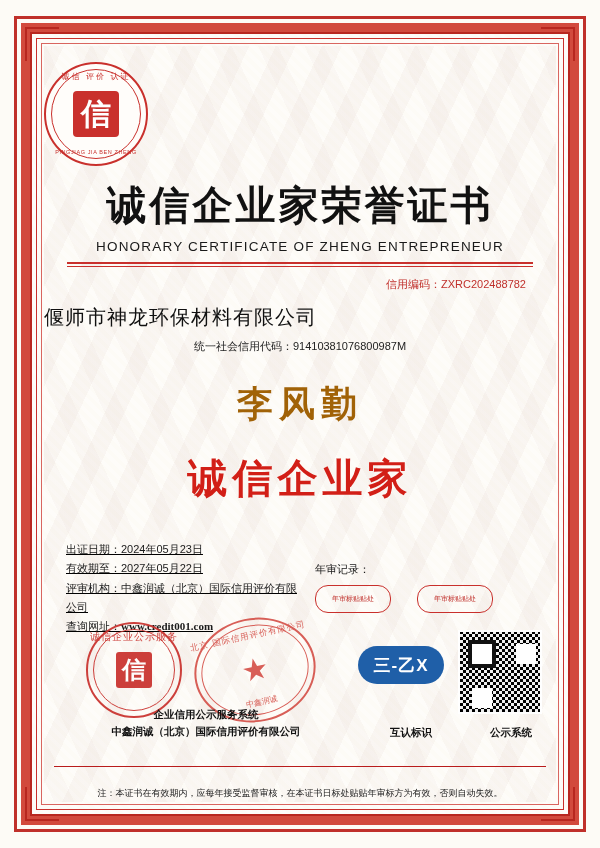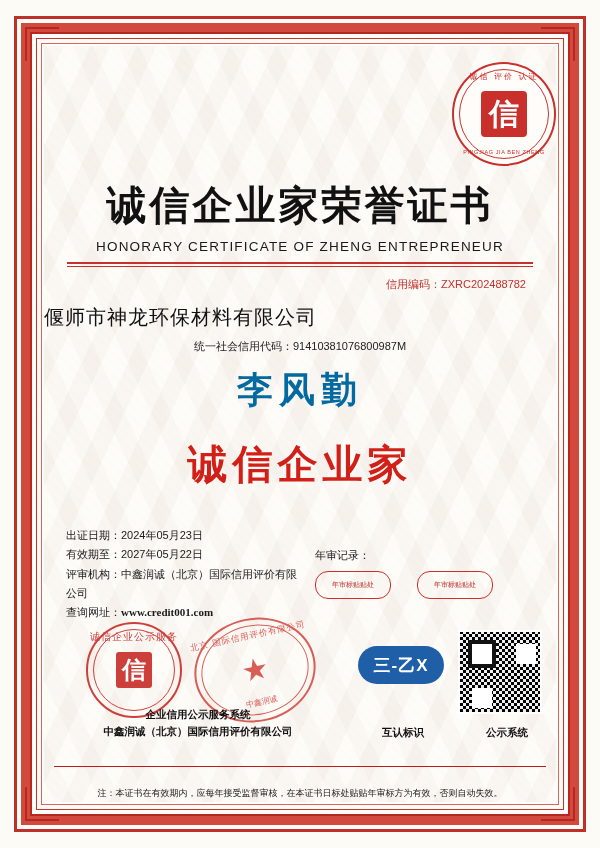--- a/index.html
+++ b/index.html
@@ -101,21 +101,21 @@
   .content {
     position: absolute;
     left: 44px; top: 46px; right: 44px; bottom: 46px;
     overflow: hidden;
   }
 
   
   .emblem-wrap {
     margin-top: 16px;
     display: flex;
-    justify-content: flex-end;
+    justify-content: flex-start;
   }
   .emblem {
     position: relative;
     width: 104px;
     height: 104px;
     border-radius: 50%;
     border: 2.5px solid #c9302c;
     box-sizing: border-box;
     background: #fffdfa;
   }
@@ -216,26 +216,26 @@
   }
   .uscc {
     margin-top: 8px;
     text-align: center;
     font-size: 11px;
     color: #222;
     font-family: "Liberation Sans", sans-serif;
   }
 
   .person {
-    margin-top: 12px;
+    margin-top: 26px;
     text-align: center;
     font-size: 36px;
     font-weight: bold;
     letter-spacing: 6px;
-    color: #0369a1;
+    color: #a16207;
     font-family: "DejaVu Sans", sans-serif;
   }
   .award {
     margin-top: 22px;
     text-align: center;
     font-size: 40px;
     font-weight: bold;
     letter-spacing: 5px;
     color: #d21f17;
     font-family: "DejaVu Sans", sans-serif;
@@ -243,20 +243,21 @@
 
   
   .details {
     margin-top: 34px;
     display: flex;
     align-items: flex-start;
     padding: 0 22px;
   }
   .details-left {
     flex: 1 1 auto;
+    text-decoration: underline;
   }
   .detail-row {
     font-size: 11px;
     color: #1a1a1a;
     line-height: 1.75;
     font-family: "Liberation Sans", sans-serif;
   }
   .detail-row .lbl { font-weight: normal; }
   .detail-row .val { font-weight: normal; }
   .detail-row.web .val { font-family: "Liberation Serif", serif; font-weight: bold; }
@@ -422,21 +423,21 @@
     position: absolute;
     left: 8px; top: 8px;
     width: 20px; height: 20px;
     border: 4px solid #111;
     background: #fff;
     box-shadow: 44px 0 0 -4px #fff, 0 44px 0 -4px #fff;
   }
 
   .caption-row {
     position: absolute;
-    left: 4px; right: 0;
+    left: 12px; right: 0;
     bottom: 18px;
     display: flex;
     align-items: flex-end;
     justify-content: center;
   }
   .cap-left {
     width: 300px;
     text-align: center;
     font-size: 10.5px;
     color: #111;

